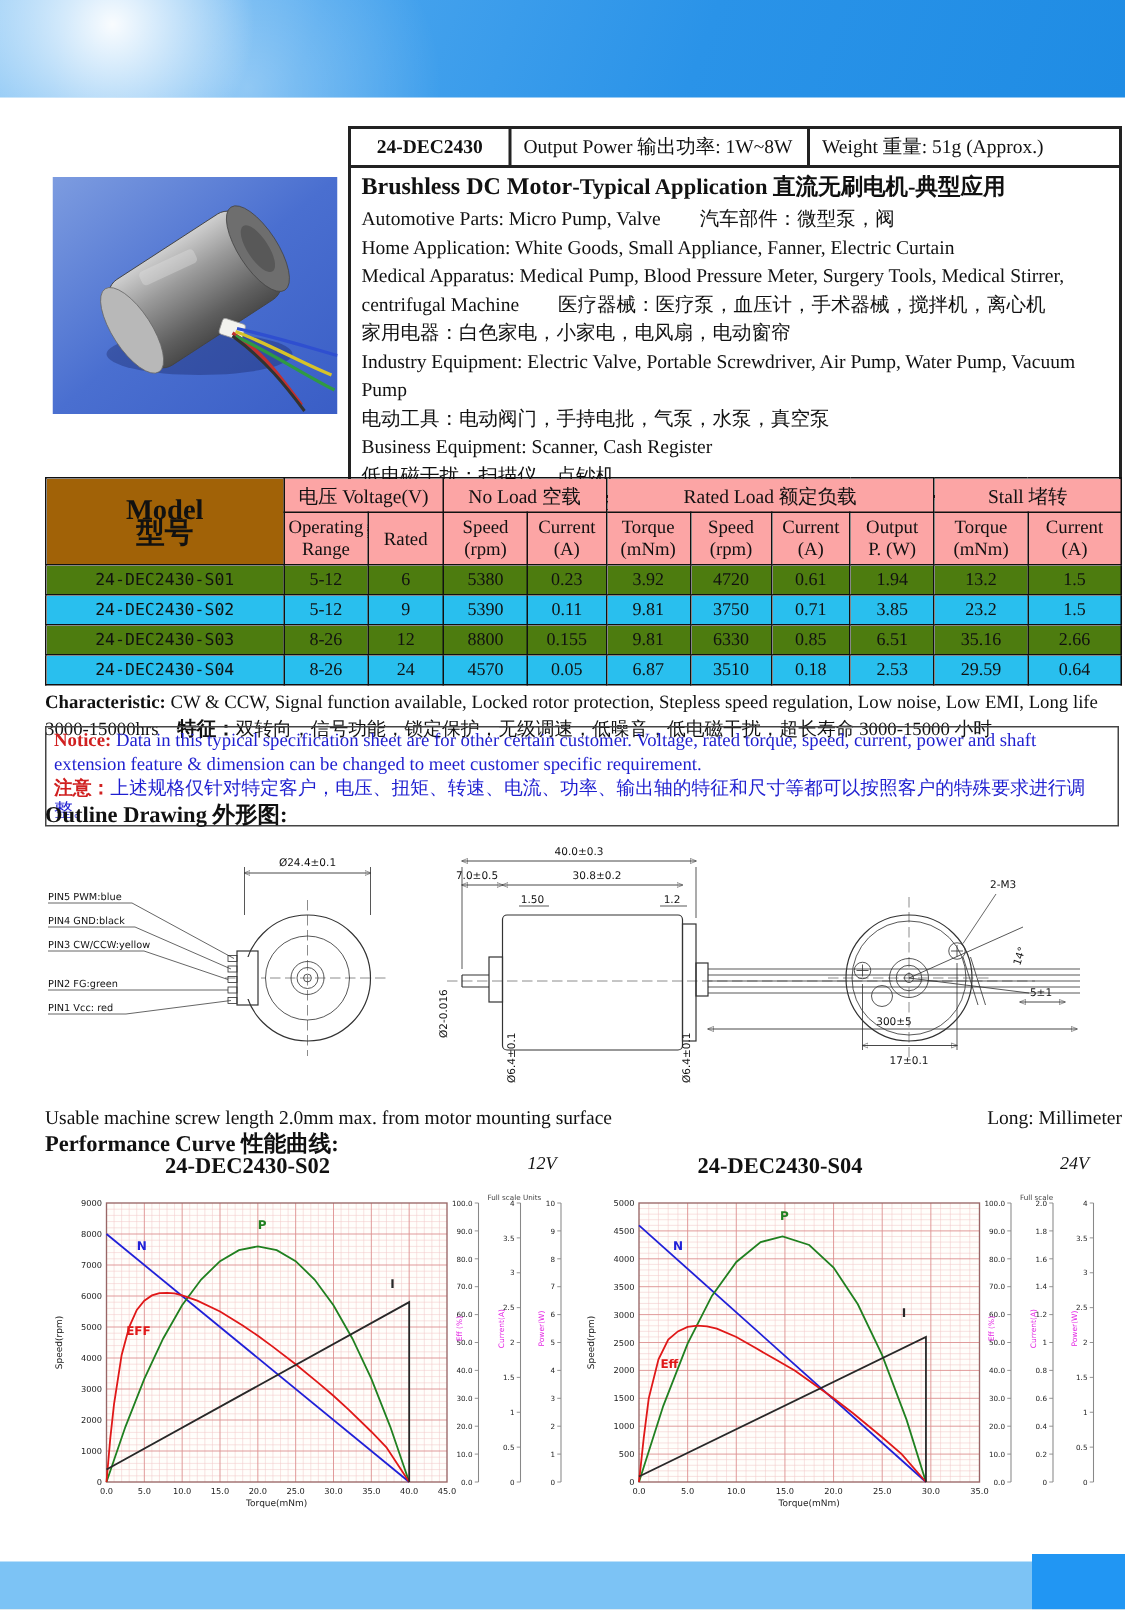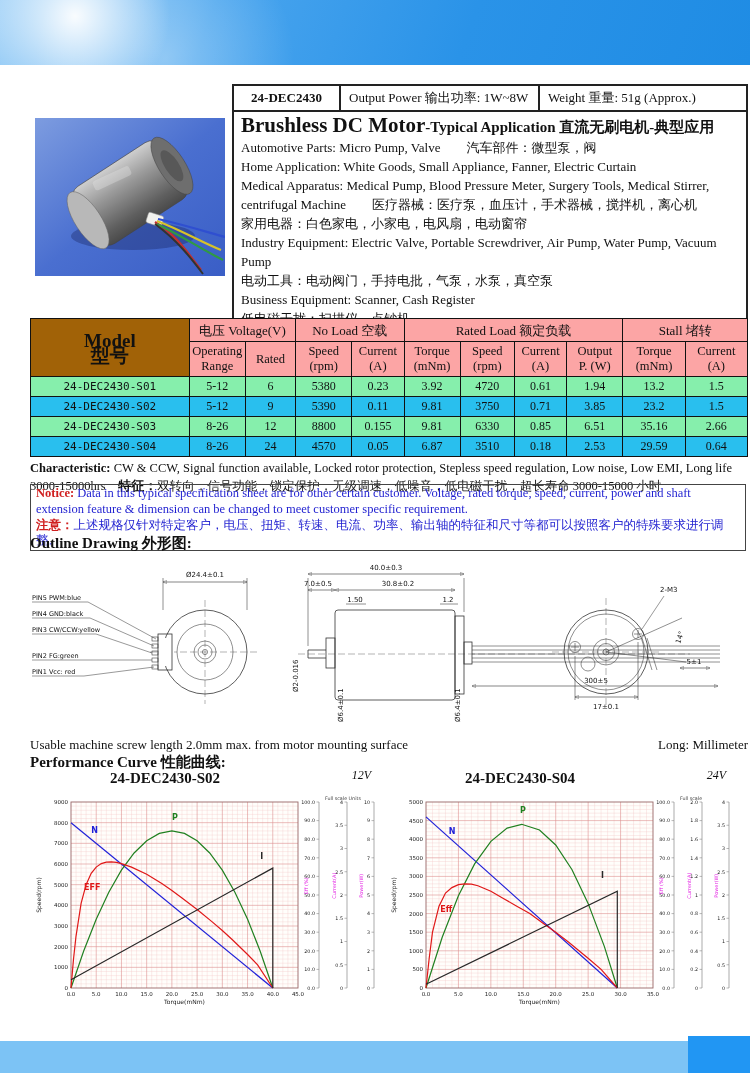--- a/index.html
+++ b/index.html
@@ -19,32 +19,32 @@
 
   
   .appbox{left:232px;top:84px;width:516px;height:248px;border:2px solid #222;box-sizing:border-box;}
   .apphead{display:flex;height:24px;border-bottom:2px solid #222;}
   .apphead .hc{box-sizing:border-box;display:flex;align-items:center;font-size:13px;}
   .hc1{width:107px;justify-content:center;font-weight:bold;font-size:13.5px;border-right:2px solid #222;}
   .hc2{width:199px;padding-left:8px;border-right:2px solid #222;}
   .hc3{flex:1;padding-left:8px;border-radius:11px;}
   .apptext{padding:2px 7px 0 7px;font-size:13px;line-height:19px;}
   .apptitle{font-size:15px;font-weight:bold;line-height:22px;}
-  .apptitle .big{font-size:21px;}
+  .apptitle .big{font-size:16px;}
   .apptext p{margin:0;}
 
   
   .spec{left:30px;top:318px;width:718px;border-collapse:collapse;table-layout:fixed;}
   .spec th,.spec td{border:1px solid #111;text-align:center;vertical-align:middle;
       font-size:12.5px;padding:0;overflow:hidden;}
   .spec th{background:#fca5a5;font-weight:normal;white-space:pre-line;line-height:15px;}
   .spec .grp{height:22px;font-size:13px;}
   .spec .sub th{height:34px;}
   .spec td{height:19px;font-size:12px;}
-  .spec .row-light td{background:#86efac;}
+  .spec .row-light td{background:#4d7c0f;}
   .spec .row-cyan td{background:#29bfee;}
   .spec td.model{font-family:"DejaVu Sans Mono","Liberation Mono",monospace;font-size:11px;}
   .spec th.model-h{background:#a16207;font-size:19px;font-weight:bold;}
 
   .charp{left:30px;top:447px;width:718px;font-size:12.5px;line-height:17px;}
   .charp b.cn{font-size:13px;}
 
   .notice{left:30px;top:484px;width:716px;border:1px solid #444;box-sizing:border-box;
      padding:1px 5px;font-size:12.5px;line-height:15.8px;color:#1f1fd0;}
   .notice .red{color:#d02020;font-weight:bold;}

